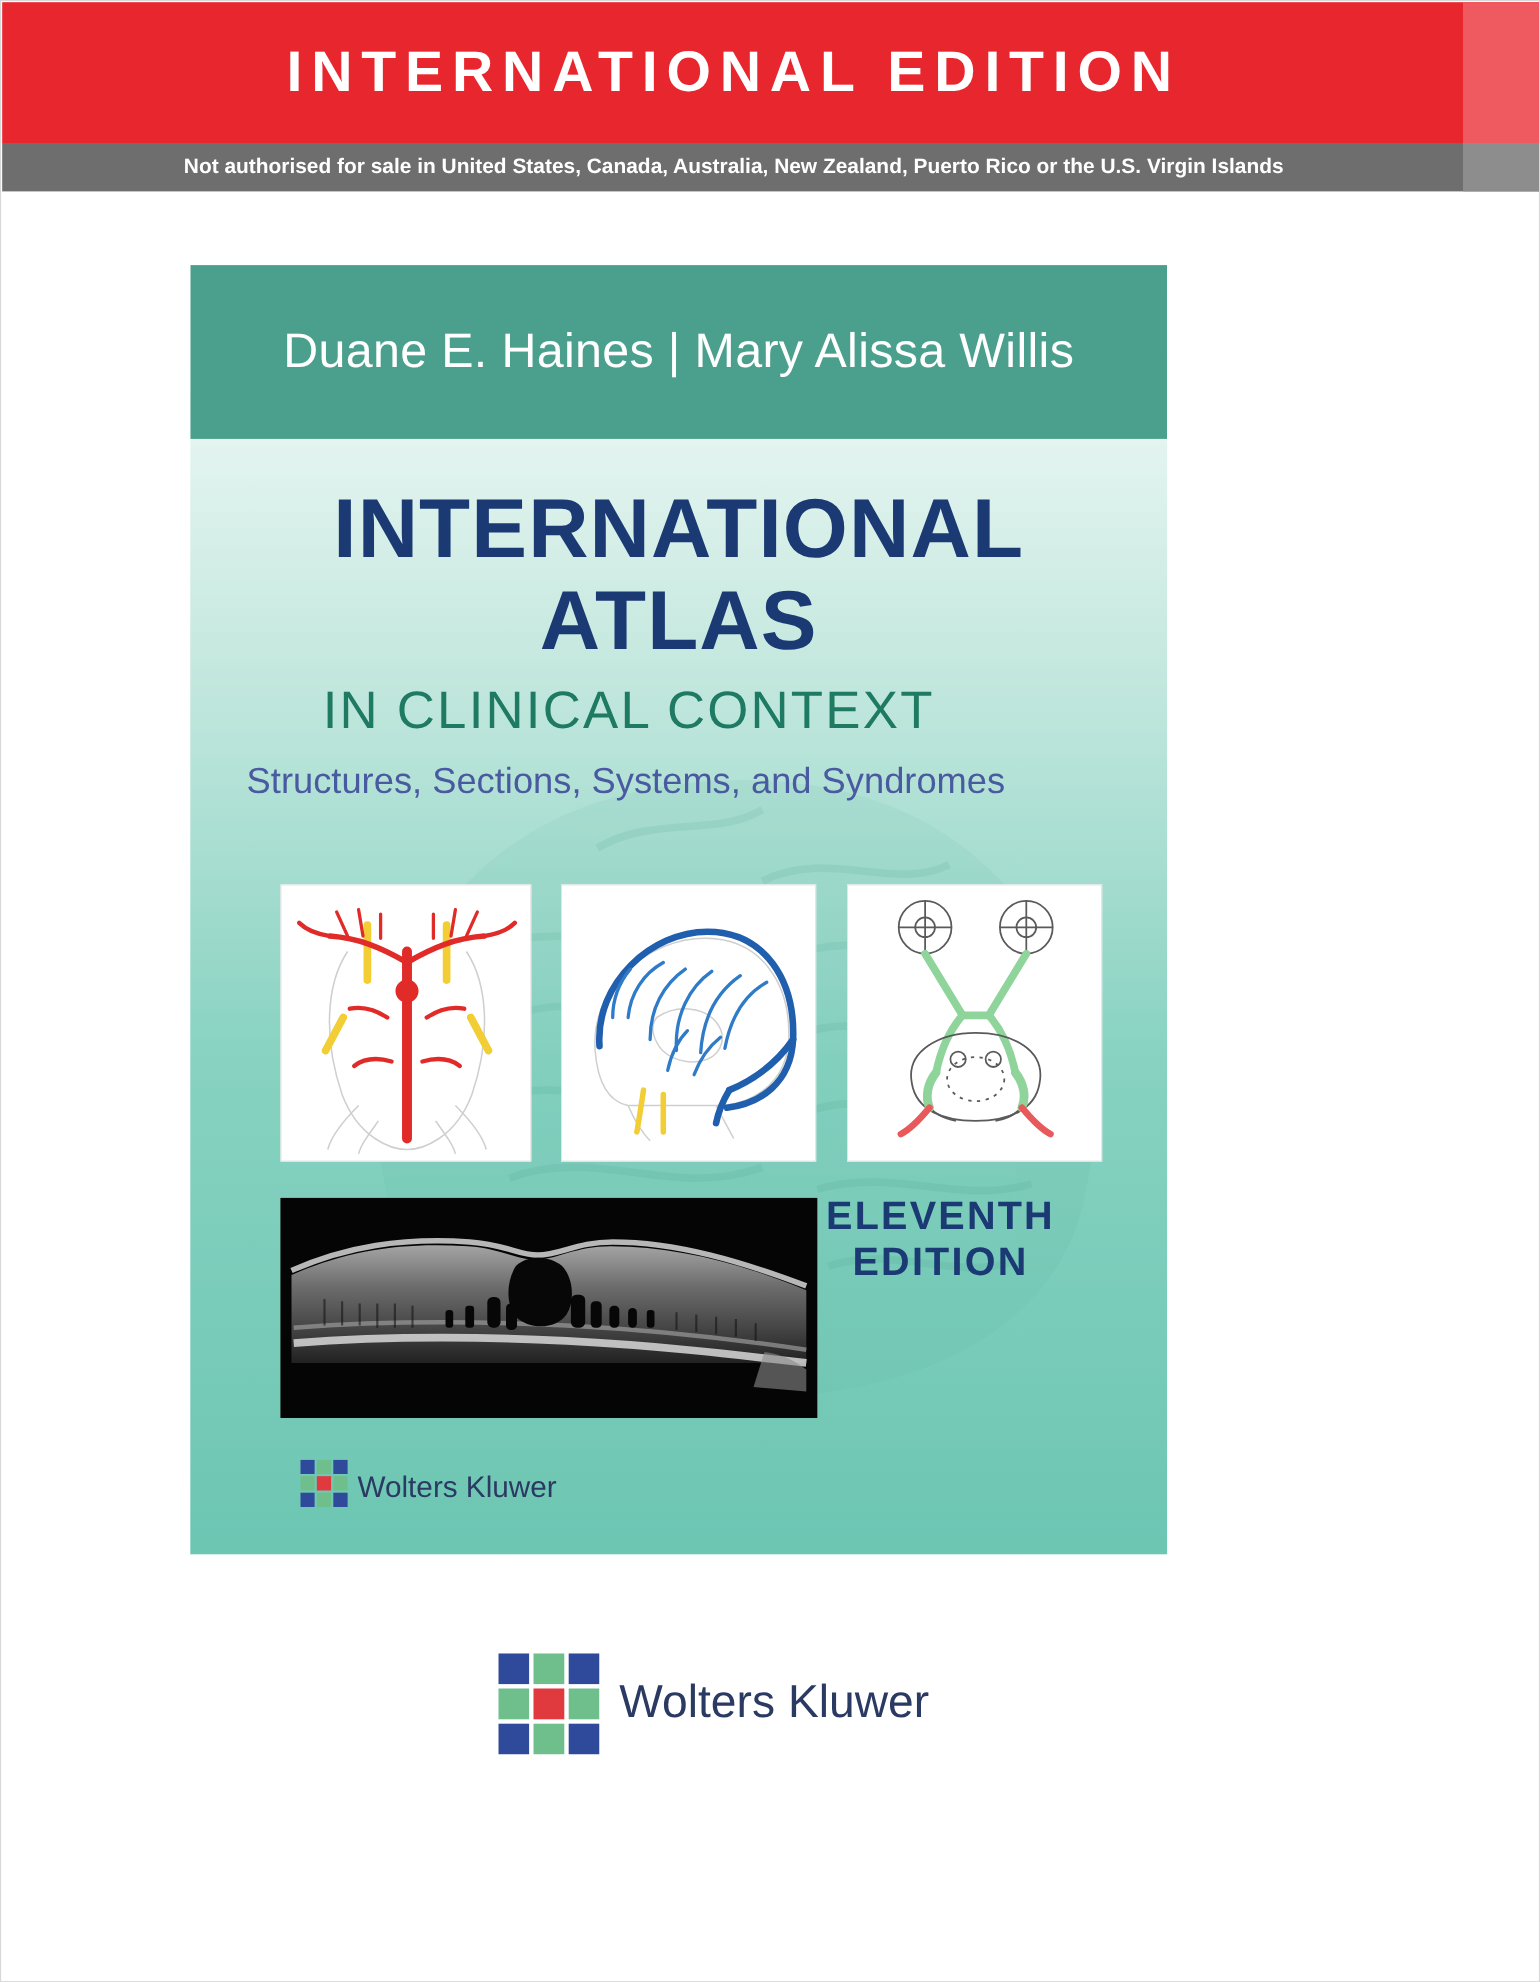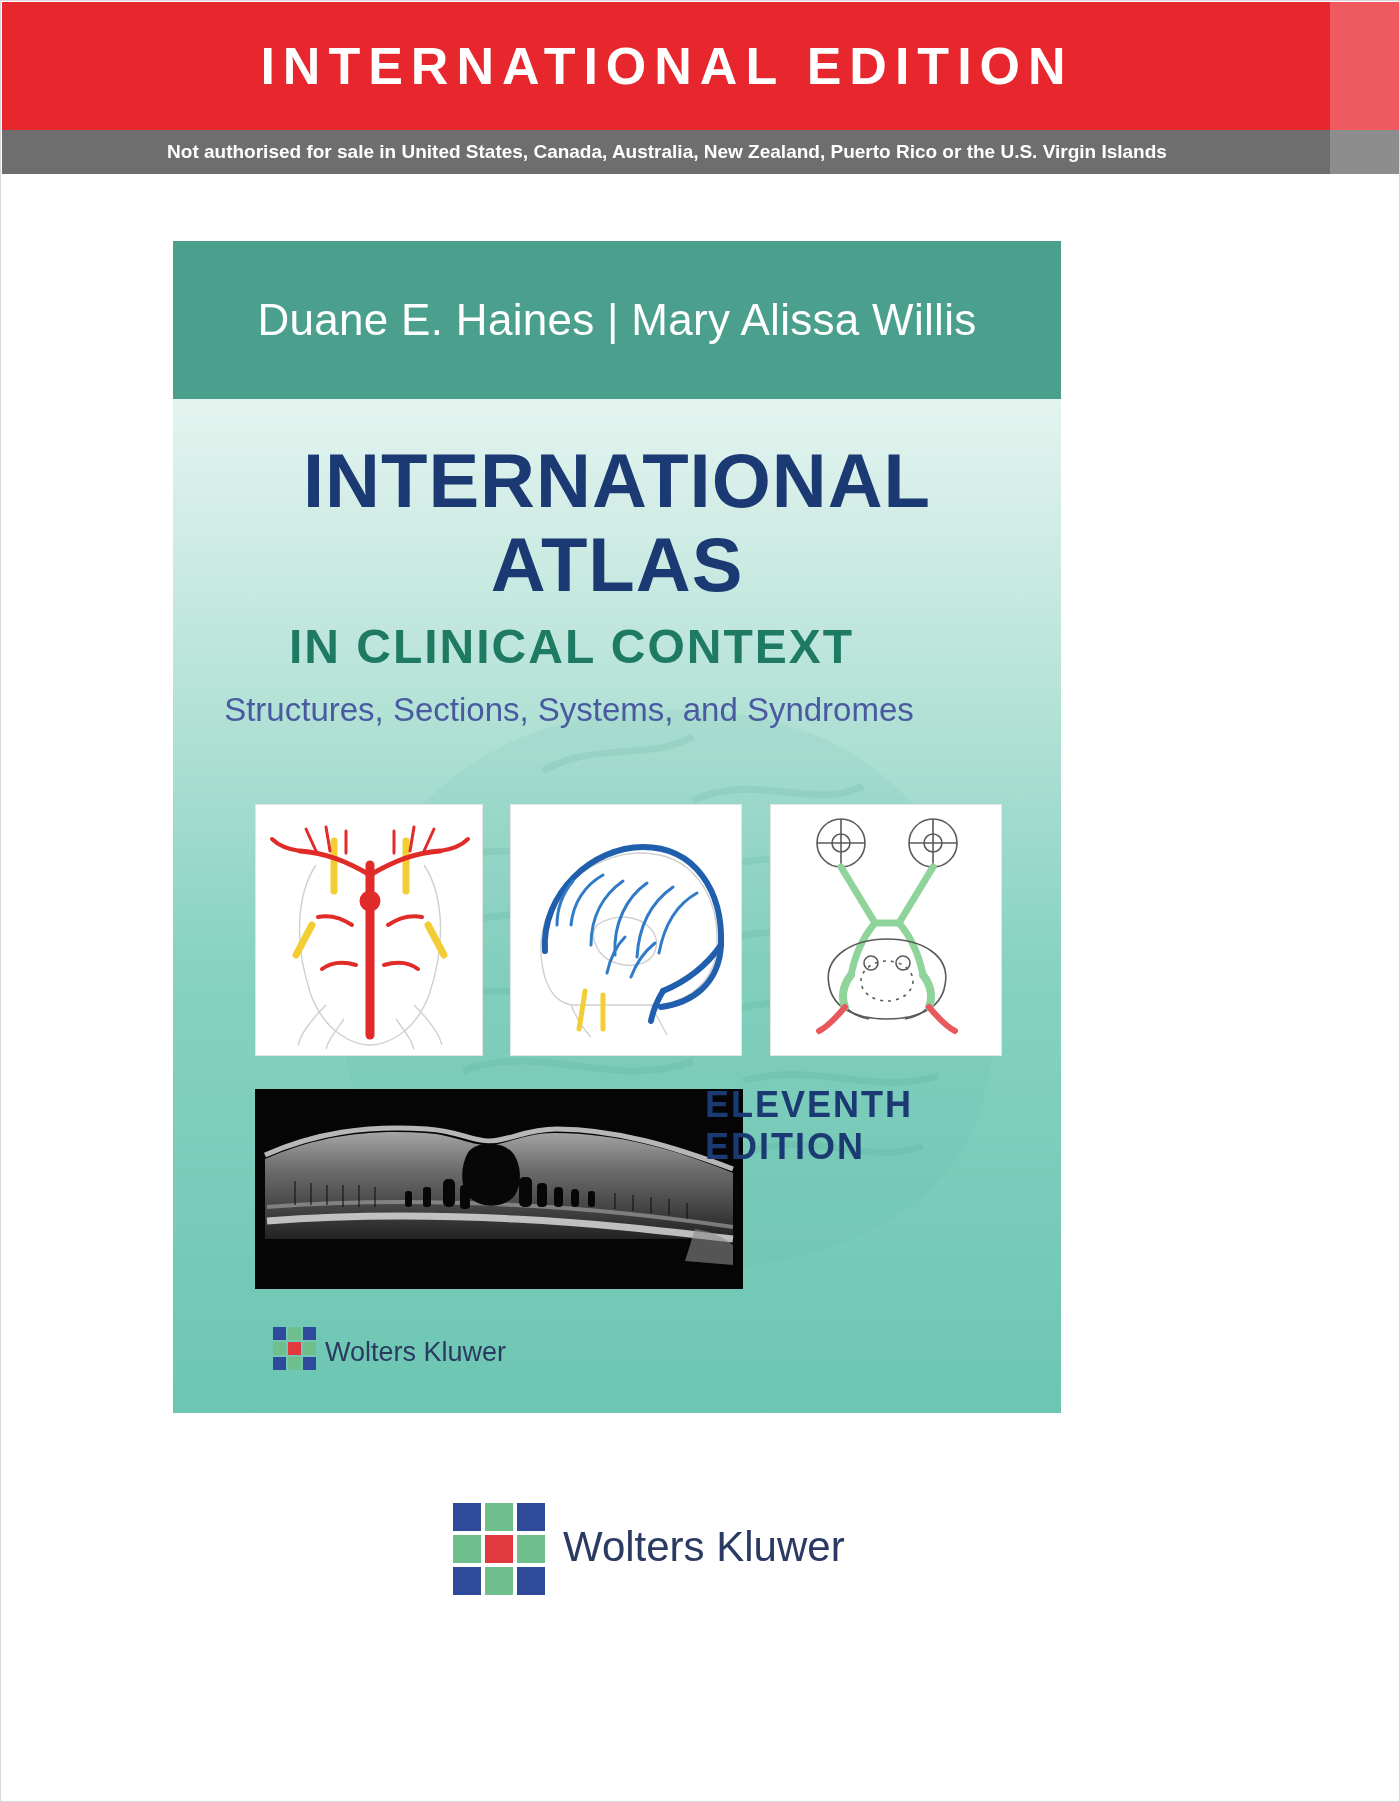--- a/index.html
+++ b/index.html
@@ -144,21 +144,21 @@
     letter-spacing: 1px;
   }
   #cover-subtitle {
     position: absolute;
     left: 0;
     top: 378px;
     width: 797px;
     text-align: center;
     color: #1f7a63;
     font-size: 48px;
-    font-weight: bold;
+    font-weight: normal;
     letter-spacing: 2px;
   }
   #cover-tagline {
     position: absolute;
     left: 0;
     top: 450px;
     width: 792px;
     text-align: center;
     color: #4a5aa0;
     font-size: 33px;
@@ -176,21 +176,21 @@
   #fig-1 { left: 82px;  top: 563px; width: 228px; height: 252px; }
   #fig-2 { left: 337px; top: 563px; width: 232px; height: 252px; }
   #fig-3 { left: 597px; top: 563px; width: 232px; height: 252px; }
   #fig-4 { left: 82px;  top: 848px; width: 488px; height: 200px; background:#000; border:none;}
 
   #edition {
     position: absolute;
     right: 56px;
     top: 843px;
     width: 300px;
-    text-align: left;
+    text-align: center;
     color: #1b3a74;
     font-size: 36px;
     font-weight: bold;
     line-height: 42px;
     letter-spacing: 2px;
   }
 
   
   #cover-logo {
     position: absolute;

